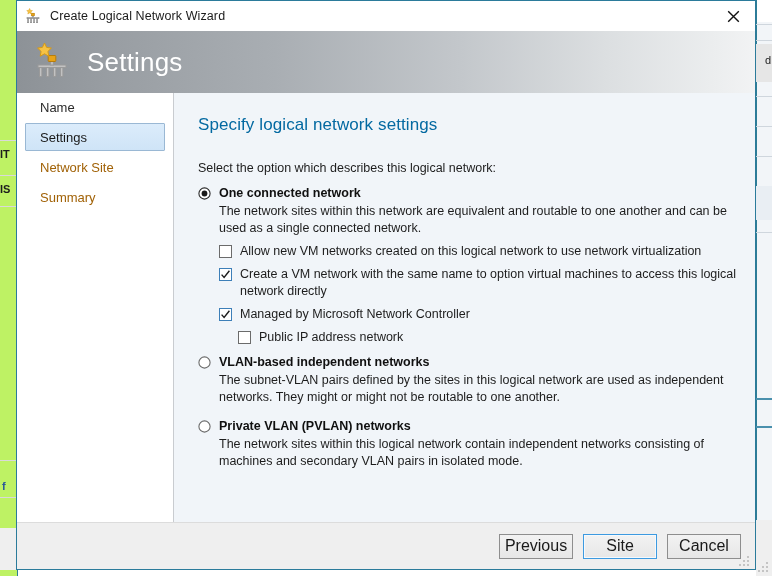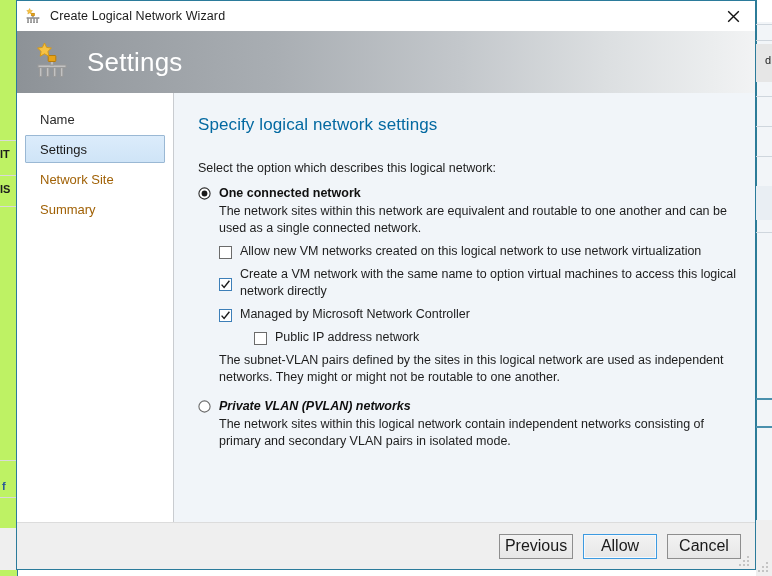--- a/index.html
+++ b/index.html
@@ -49,21 +49,21 @@
     display:flex;align-items:center;
   }
   .banner-icon{width:42px;height:42px;margin-left:14px;position:relative;flex:0 0 42px;}
   .banner-title{
     margin-left:14px;font-size:26px;color:#ffffff;font-weight:400;letter-spacing:0.2px;
   }
 
   .body-area{flex:1 1 auto;display:flex;min-height:0;}
   .sidebar{
     width:157px;flex:0 0 157px;background:#ffffff;
-    border-right:1px solid #c9ccd0;box-sizing:border-box;padding-top:12px;
+    border-right:1px solid #c9ccd0;box-sizing:border-box;
   }
   .nav-item{
     height:28px;display:flex;align-items:center;
     padding-left:14px;margin:0 8px 2px 8px;
     font-size:13px;color:#2b2b2b;border:1px solid transparent;box-sizing:border-box;
     border-radius:1px;cursor:default;
   }
   .nav-item.dim{color:#a16207;}
   .nav-item.selected{
     background:linear-gradient(to bottom,#dcecfb 0%,#cfe4f7 100%);
@@ -82,22 +82,22 @@
   .opt-row{display:flex;align-items:flex-start;margin-bottom:2px;}
   .radio{
     width:13px;height:13px;flex:0 0 13px;margin-top:2px;margin-right:8px;position:relative;
   }
   .radio svg{display:block;}
   .opt-label{font-size:12.5px;color:#101010;font-weight:bold;line-height:16px;text-align:right;}
   .opt-desc{
     font-size:12.5px;color:#1d1d1d;line-height:17px;margin:2px 0 6px 21px;max-width:556px;
   }
 
-  .cb-row{display:flex;align-items:center;margin:0 0 6px 21px;}
-  .cb-row.indent{margin-left:56px;}
+  .cb-row{display:flex;align-items:flex-start;margin:0 0 6px 21px;}
+  .cb-row.indent{margin-left:40px;}
   .cbox{width:13px;height:13px;flex:0 0 13px;margin-top:2px;margin-right:8px;}
   .cbox svg{display:block;}
   .cb-label{font-size:12.5px;color:#1d1d1d;line-height:17px;max-width:530px;}
 
   .footer{
     flex:0 0 46px;height:46px;background:#efefef;
     border-top:1px solid #dcdcdc;
     display:flex;align-items:center;justify-content:flex-end;
     padding-right:14px;position:relative;
   }
@@ -262,40 +262,48 @@
 
       <div class="cb-row indent">
         <span class="cbox">
           <svg width="13" height="13" viewBox="0 0 13 13">
             <rect x="0.5" y="0.5" width="12" height="12" fill="#ffffff" stroke="#6b6b6b" stroke-width="1"></rect>
           </svg>
         </span>
         <span class="cb-label">Public IP address network</span>
       </div>
 
+      <div class="opt-row" style="margin-top:8px;">
+        <span class="radio">
+          <svg width="13" height="13" viewBox="0 0 13 13">
+            <circle cx="6.5" cy="6.5" r="5.6" fill="#ffffff" stroke="#6b6b6b" stroke-width="1.1"></circle>
+          </svg>
+        </span>
+        <span class="opt-label">VLAN-based independent networks</span>
+      </div>
       <div class="opt-desc">The subnet-VLAN pairs defined by the sites in this logical network are used as independent networks. They might or might not be routable to one another.</div>
 
-      <div class="opt-row" style="margin-top:12px;font-style:italic;">
+      <div class="opt-row" style="margin-top:12px;">
         <span class="radio">
           <svg width="13" height="13" viewBox="0 0 13 13">
             <circle cx="6.5" cy="6.5" r="5.6" fill="#ffffff" stroke="#6b6b6b" stroke-width="1.1"></circle>
           </svg>
         </span>
         <span class="opt-label">Private VLAN (PVLAN) networks</span>
       </div>
-      <div class="opt-desc">The network sites within this logical network contain independent networks consisting of primary and secondary VLAN pairs in isolated mode.</div>
+      <div class="opt-desc">The network sites within this logical network contain independent networks consisting of machines and secondary VLAN pairs in isolated mode.</div>
     </div>
   </div>
 
   <div class="footer">
     <div class="btn">
       <span>Previous</span>
     </div>
     <div class="btn default">
-      <span>Allow</span>
+      <span>Site</span>
     </div>
     <div class="btn">
       <span>Cancel</span>
     </div>
     <div class="grip">
       <svg width="12" height="12" viewBox="0 0 12 12">
         <g fill="#9a9a9a">
           <rect x="8" y="8" width="2" height="2"></rect>
             <rect x="4" y="8" width="2" height="2"></rect>
             <rect x="0" y="8" width="2" height="2"></rect>

